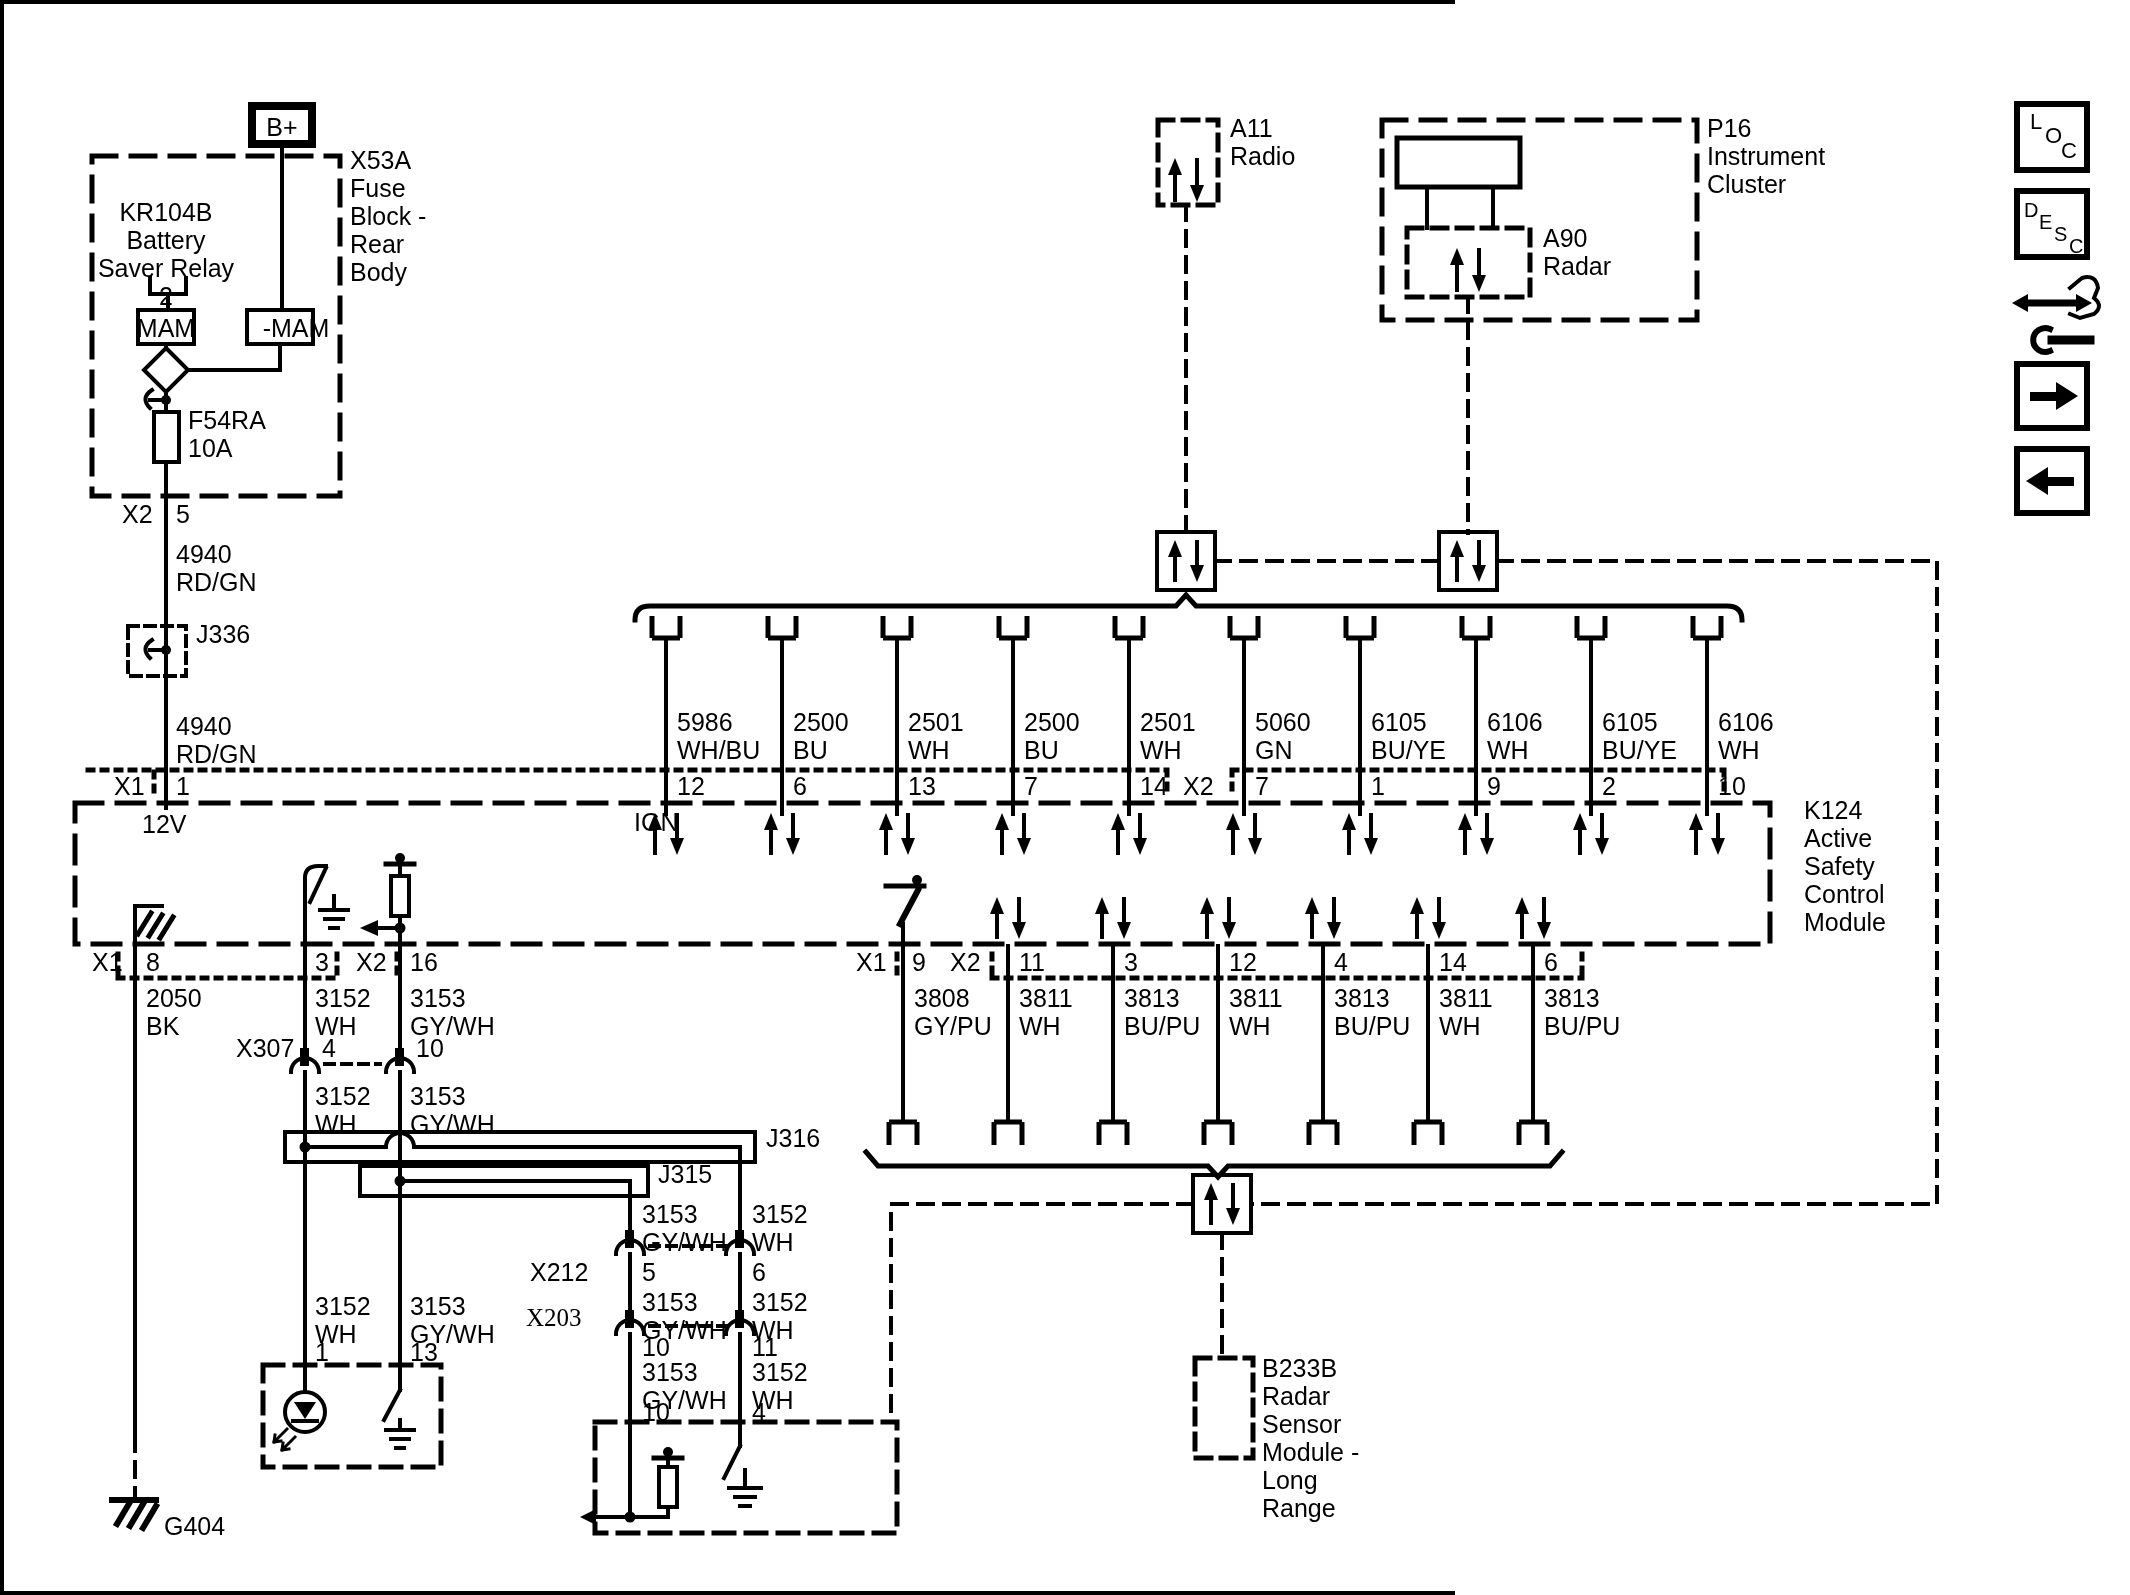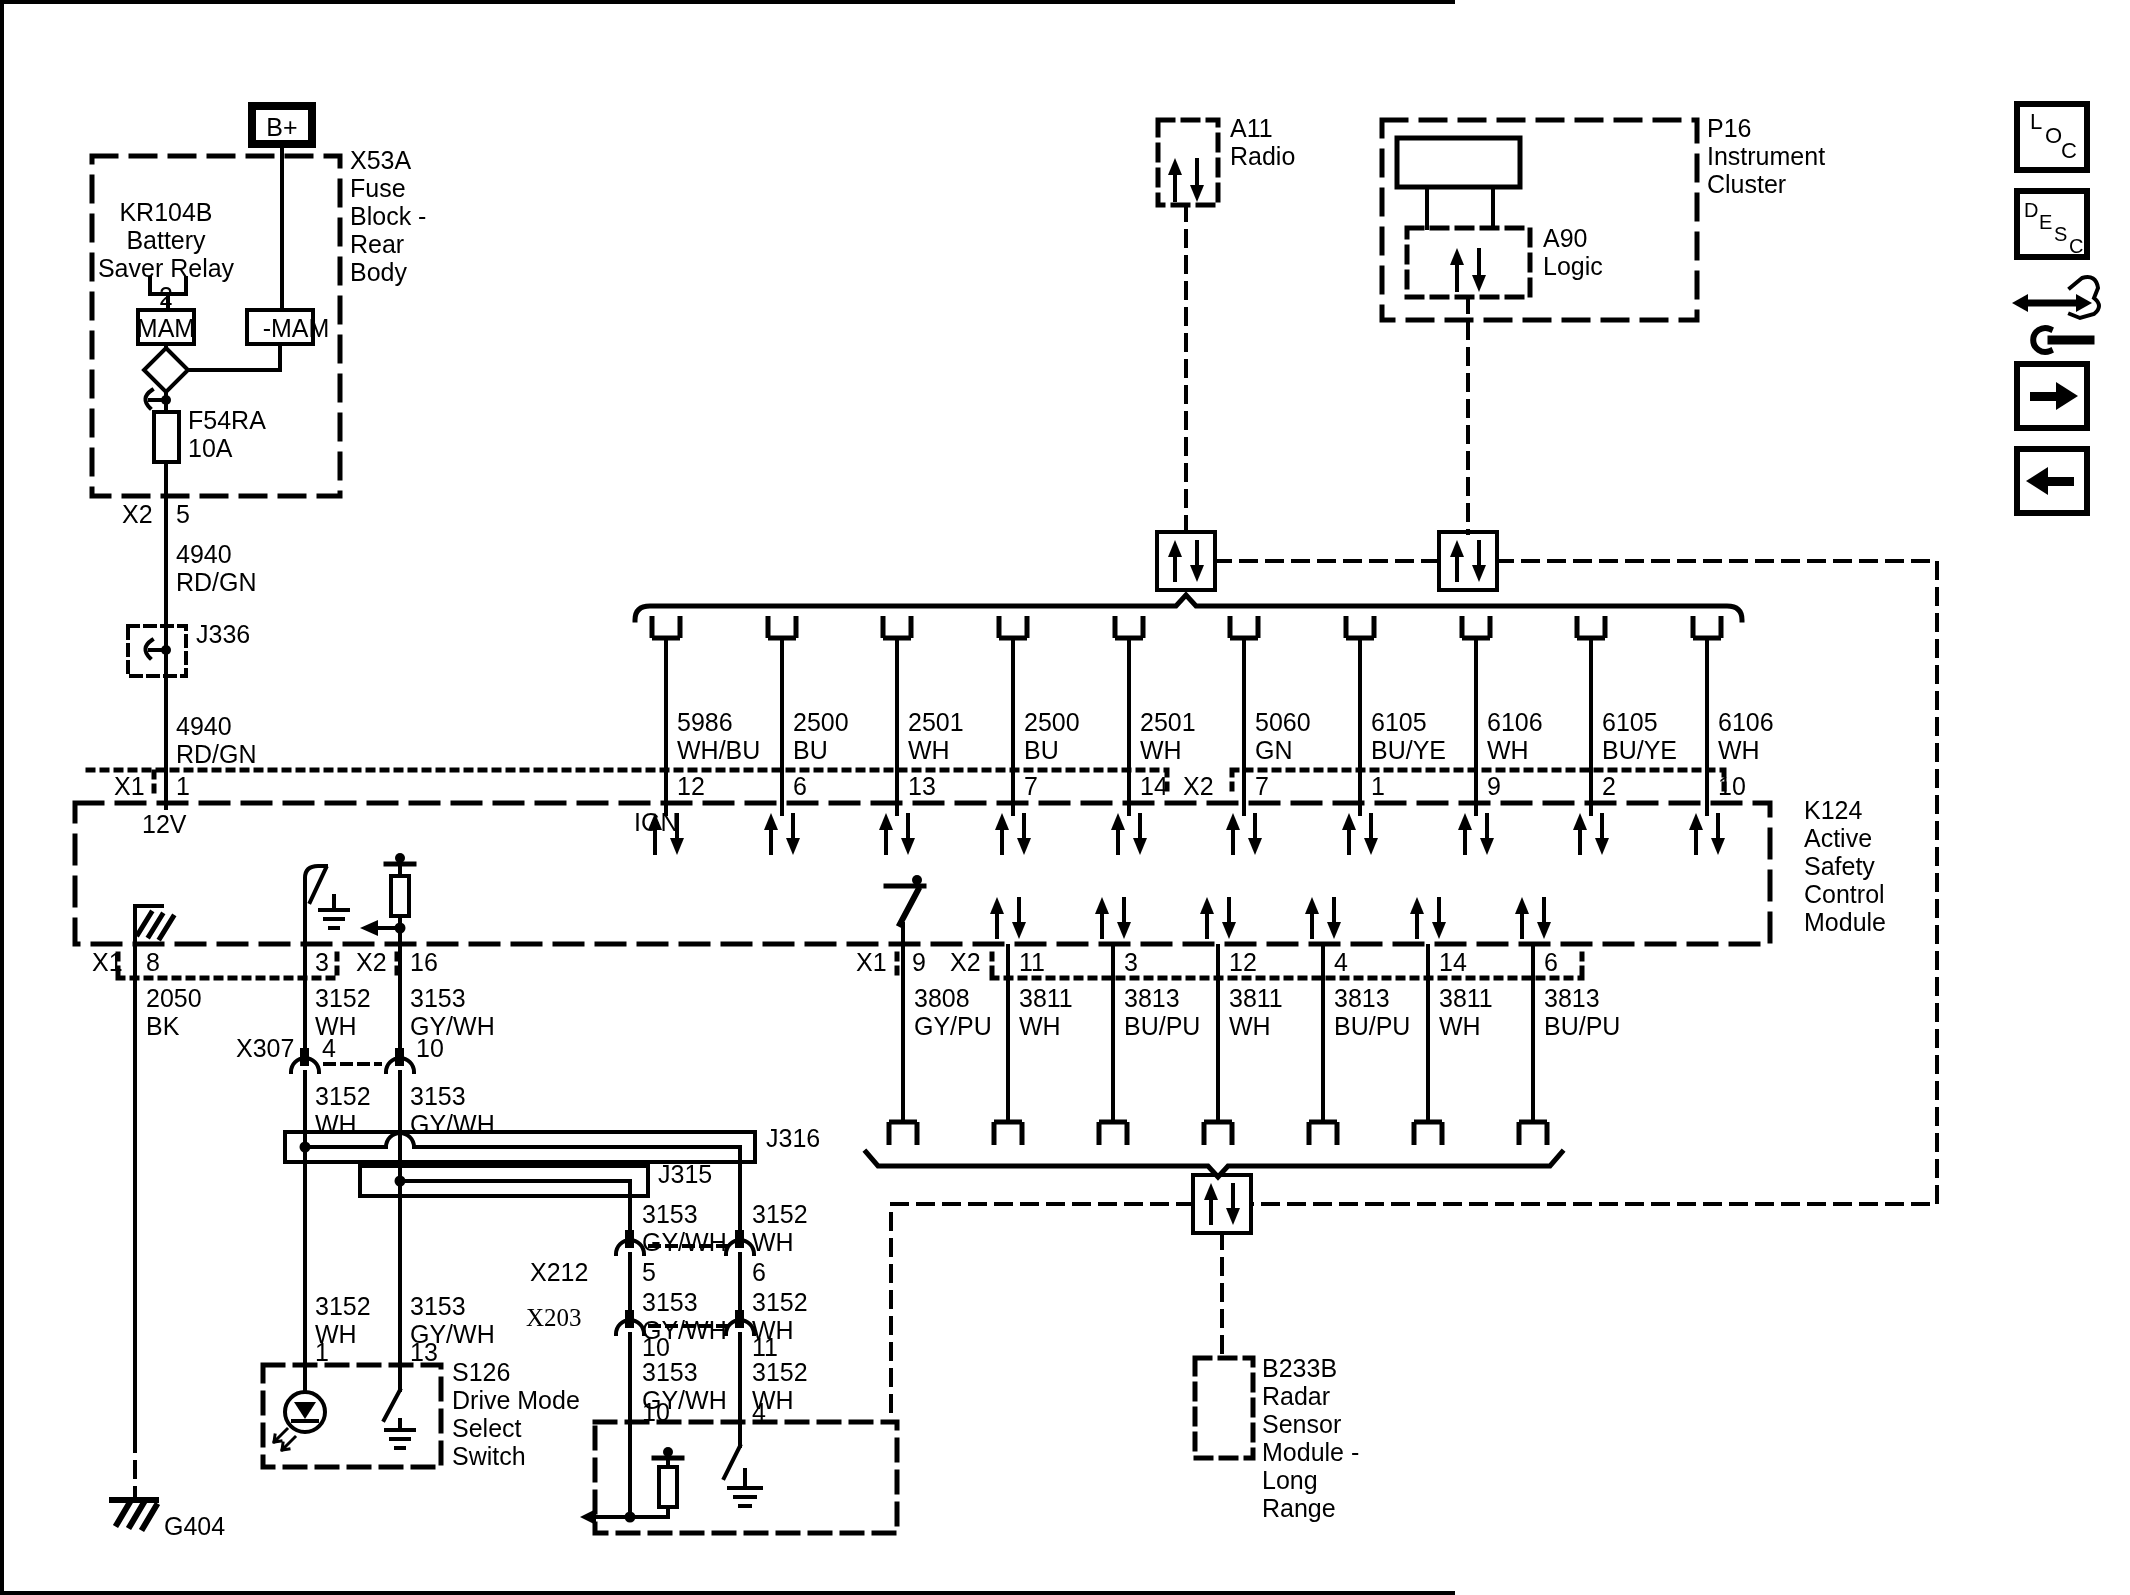--- a/index.html
+++ b/index.html
@@ -376,21 +376,21 @@
 Active
 Safety
 Control
 Module</div>
       <div class="lbl" style="left: 1230px; top: 114px;">A11
 Radio</div>
       <div class="lbl" style="left: 1707px; top: 114px;">P16
 Instrument
 Cluster</div>
       <div class="lbl" style="left: 1543px; top: 224px;">A90
-Logic</div>
+Radar</div>
       <div class="lbl" style="left: 92px; top: 948px;">X1</div>
       <div class="lbl" style="left: 146px; top: 948px;">8</div>
       <div class="lbl" style="left: 315px; top: 948px;">3</div>
       <div class="lbl" style="left: 356px; top: 948px;">X2</div>
       <div class="lbl" style="left: 410px; top: 948px;">16</div>
       <div class="lbl" style="left: 146px; top: 984px;">2050
 BK</div>
       <div class="lbl" style="left: 315px; top: 984px;">3152
 WH</div>
       <div class="lbl" style="left: 410px; top: 984px;">3153
@@ -423,24 +423,20 @@
       <div class="lbl" style="left: 752px; top: 1358px;">3152
 WH</div>
       <div class="lbl" style="left: 642px; top: 1398px;">10</div>
       <div class="lbl" style="left: 752px; top: 1398px;">4</div>
       <div class="lbl" style="left: 315px; top: 1292px;">3152
 WH</div>
       <div class="lbl" style="left: 410px; top: 1292px;">3153
 GY/WH</div>
       <div class="lbl" style="left: 315px; top: 1338px;">1</div>
       <div class="lbl" style="left: 410px; top: 1338px;">13</div>
-      <div class="lbl" style="left: 452px; top: 1358px;">S126
-Drive Mode
-Select
-Switch</div>
       <div class="lbl" style="left: 164px; top: 1512px;">G404</div>
       <div class="lbl" style="left: 1262px; top: 1354px;">B233B
 Radar
 Sensor
 Module -
 Long
 Range</div>
       <div class="lbl" style="left: 856px; top: 948px;">X1</div>
       <div class="lbl" style="left: 912px; top: 948px;">9</div>
       <div class="lbl" style="left: 950px; top: 948px;">X2</div>

